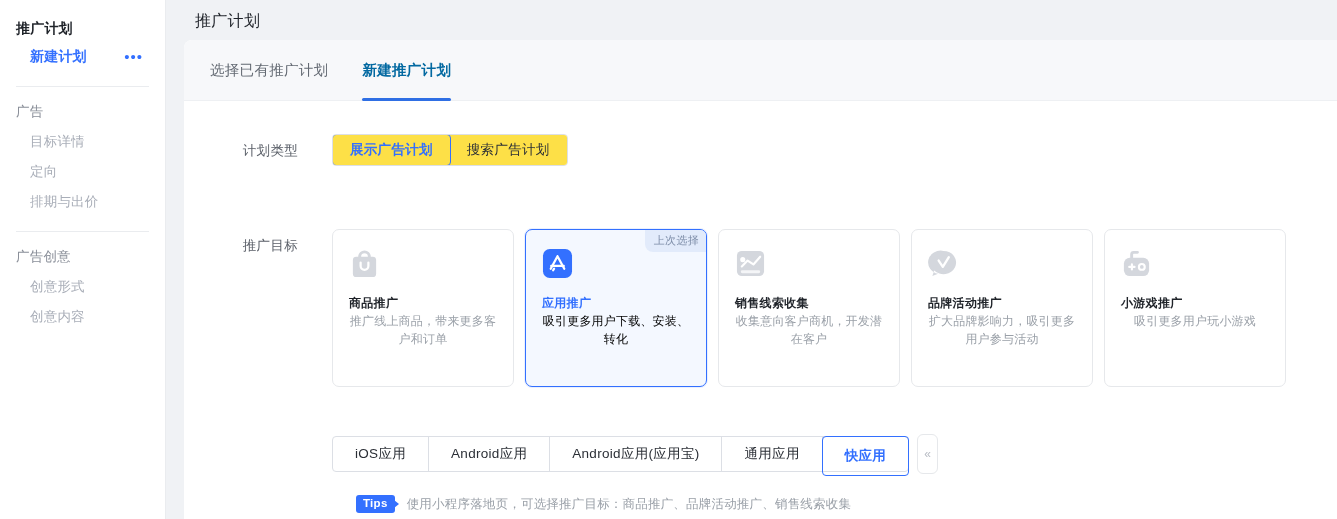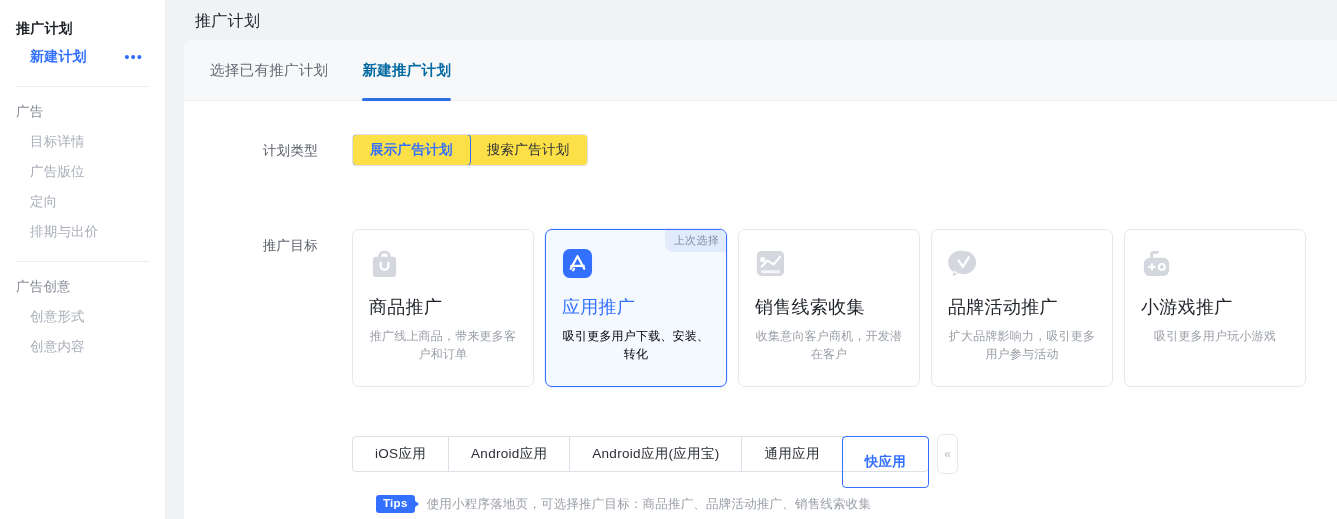--- a/index.html
+++ b/index.html
@@ -66,21 +66,21 @@
   .tab.active::after {
     content: ""; position: absolute; left: 0; right: 0; bottom: 0;
     height: 3px; background: #2f6fe4; border-radius: 2px;
   }
 
   .body { padding: 0 0 0 0; background: #fff; }
 
   .row { display: flex; align-items: flex-start; }
   .row-label {
     width: 148px; flex: 0 0 148px; text-align: right; padding-right: 34px;
-    font-size: 13.5px; color: #5b6069; letter-spacing: .3px; padding-top: 8px; margin-left: 20px;
+    font-size: 13.5px; color: #5b6069; letter-spacing: .3px; padding-top: 8px;
   }
 
   
   .plantype-row { padding-top: 33px; }
   .seg {
     display: inline-flex; border: 1px solid #dcdfe5; border-radius: 4px;
     overflow: hidden; background: #fff; height: 32px;
   }
   .seg-btn {
     display: flex; align-items: center; justify-content: center;
@@ -107,22 +107,22 @@
     border: 1.5px solid #3370ff; background: #f4f8ff;
     box-shadow: 0 0 0 1px rgba(51,112,255,.10);
   }
   .goal-badge {
     position: absolute; top: 0; right: 0;
     background: #e2ebfb; color: #7d8da8; font-size: 11px;
     padding: 3px 7px 4px 9px; border-radius: 0 6px 0 8px; letter-spacing: .3px;
   }
   .goal-icon { width: 31px; height: 31px; margin-bottom: 12px; }
   .goal-title {
-    font-size: 18px; font-weight: normal; color: #1f2329;
-    margin-bottom: 8px; letter-spacing: .3px;
+    font-size: 12px; font-weight: bold; color: #1f2329;
+    letter-spacing: .3px;
   }
   .goal-card.selected .goal-title { color: #3370ff; }
   .goal-desc {
     font-size: 12px; color: #9aa0a8; line-height: 18px; letter-spacing: .2px; text-align: center;
   }
   .goal-card.selected .goal-desc { color: #000000; }
 
   
   .apptypes-row { padding-top: 47px; }
   .apptypes { display: flex; align-items: center; }
@@ -133,21 +133,21 @@
   .seg2-btn {
     display: flex; align-items: center; justify-content: center;
     padding: 0 22px; font-size: 13.5px; color: #2b2f36;
     border-right: 1px solid #dcdfe5; cursor: pointer;
     letter-spacing: .3px; height: 34px;
   }
   .seg2-btn:last-child { border-right: none; }
   .seg2-btn.active {
     color: #3370ff; font-weight: bold;
     border: 1.5px solid #3370ff; border-radius: 4px;
-    margin: -1px; height: 52px; position: relative; z-index: 2;
+    margin: -1px; height: 40px; position: relative; z-index: 2;
   }
   .collapse-btn {
     width: 21px; height: 40px; margin-left: 8px;
     border: 1px solid #e6e8eb; border-radius: 6px; background: #fff;
     display: flex; align-items: center; justify-content: center;
     color: #b8bcc4; font-size: 12px; cursor: pointer; flex: 0 0 21px;
   }
 
   
   .tips-row { padding-top: 21px; }
@@ -177,21 +177,20 @@
 
     <div class="side-newplan-row">
       <span class="side-newplan">新建计划</span>
       <span class="side-dots">•••</span>
     </div>
 
     <div class="side-divider"></div>
 
     <div class="side-group-title">广告</div>
     <div class="side-item">目标详情</div>
-    <div class="side-item">广告版位</div>
     <div class="side-item">定向</div>
     <div class="side-item">排期与出价</div>
 
     <div class="side-divider"></div>
 
     <div class="side-group-title">广告创意</div>
     <div class="side-item">创意形式</div>
     <div class="side-item">创意内容</div>
   </div>
 

